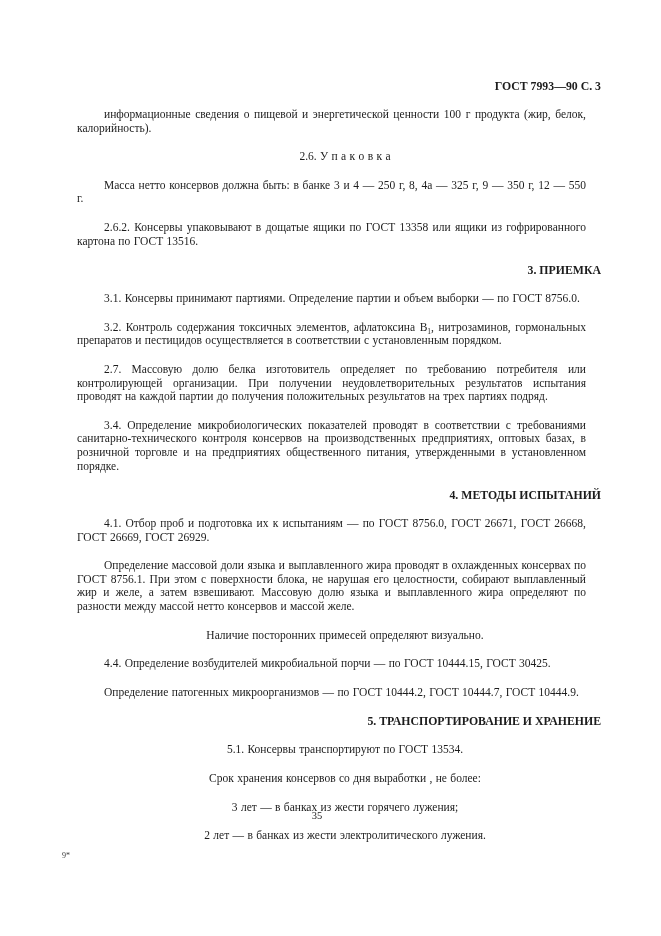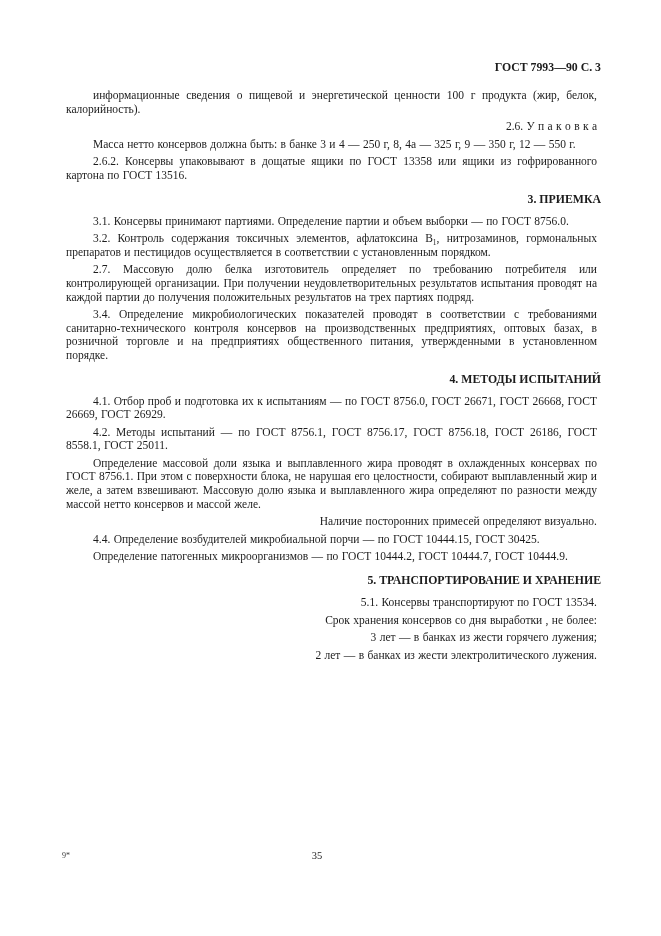--- a/index.html
+++ b/index.html
@@ -21,31 +21,32 @@
     left: 62px;
     top: 60px;
     width: 539px;
   }
   .doc-header {
     text-align: right;
     font-weight: bold;
     font-size: 11.8px;
     line-height: 14px;
     margin-bottom: 15px;
+    margin-top: 19px;
   }
   p.body-p {
-    margin: 4px;
+    margin: 15px;
     text-indent: 27px;
     text-align: justify;
     font-size: 11.5px;
     line-height: 13.6px;
     word-spacing: 0.5px;
   }
   p.no-justify {
-    text-align: right;
+    text-align: center;
   }
   h2.section-heading {
     margin: 9px 0 9px 0;
     text-align: right;
     font-size: 11.8px;
     line-height: 14px;
     font-weight: bold;
   }
   sub.sub-idx {
     font-size: 7.5px;
@@ -55,21 +56,21 @@
     position: absolute;
     left: 62px;
     top: 851px;
     font-size: 8px;
     line-height: 9px;
     color: #3a3a3a;
   }
   .footer-page {
     position: absolute;
     left: 62px;
-    top: 850px;
+    top: 810px;
     width: 510px;
     text-align: center;
     font-size: 10.5px;
     line-height: 12px;
   }
 </style>
 </head>
 <body>
 
 <div class="page">
@@ -85,21 +86,20 @@
     <h2 class="section-heading">3. ПРИЕМКА</h2>
 
     <p class="body-p">3.1. Консервы принимают партиями. Определение партии и объем выборки — по ГОСТ 8756.0.</p>
     <p class="body-p"><span>3.2. Контроль содержания токсичных элементов, афлатоксина В</span><sub class="sub-idx">1</sub><span>, нитрозаминов, гормональных препаратов и пестицидов осуществляется в соответствии с установленным порядком.</span></p>
     <p class="body-p">2.7. Массовую долю белка изготовитель определяет по требованию потребителя или контролирующей организации. При получении неудовлетворительных результатов испытания проводят на каждой партии до получения положительных результатов на трех партиях подряд.</p>
     <p class="body-p">3.4. Определение микробиологических показателей проводят в соответствии с требованиями санитарно-технического контроля консервов на производственных предприятиях, оптовых базах, в розничной торговле и на предприятиях общественного питания, утвержденными в установленном порядке.</p>
 
     <h2 class="section-heading">4. МЕТОДЫ ИСПЫТАНИЙ</h2>
 
     <p class="body-p">4.1. Отбор проб и подготовка их к испытаниям — по ГОСТ 8756.0, ГОСТ 26671, ГОСТ 26668, ГОСТ 26669, ГОСТ 26929.</p>
-    <p class="body-p">4.2. Методы испытаний — по ГОСТ 8756.1, ГОСТ 8756.17, ГОСТ 8756.18, ГОСТ 26186, ГОСТ 8558.1, ГОСТ 25011.</p>
     <p class="body-p">Определение массовой доли языка и выплавленного жира проводят в охлажденных консервах по ГОСТ 8756.1. При этом с поверхности блока, не нарушая его целостности, собирают выплавленный жир и желе, а затем взвешивают. Массовую долю языка и выплавленного жира определяют по разности между массой нетто консервов и массой желе.</p>
     <p class="body-p no-justify">Наличие посторонних примесей определяют визуально.</p>
     <p class="body-p">4.4. Определение возбудителей микробиальной порчи — по ГОСТ 10444.15, ГОСТ 30425.</p>
     <p class="body-p">Определение патогенных микроорганизмов — по ГОСТ 10444.2, ГОСТ 10444.7, ГОСТ 10444.9.</p>
 
     <h2 class="section-heading">5. ТРАНСПОРТИРОВАНИЕ И ХРАНЕНИЕ</h2>
 
     <p class="body-p no-justify">5.1. Консервы транспортируют по ГОСТ 13534.</p>
     <p class="body-p no-justify">Срок хранения консервов со дня выработки , не более:</p>
     <p class="body-p no-justify">3 лет — в банках из жести горячего лужения;</p>

